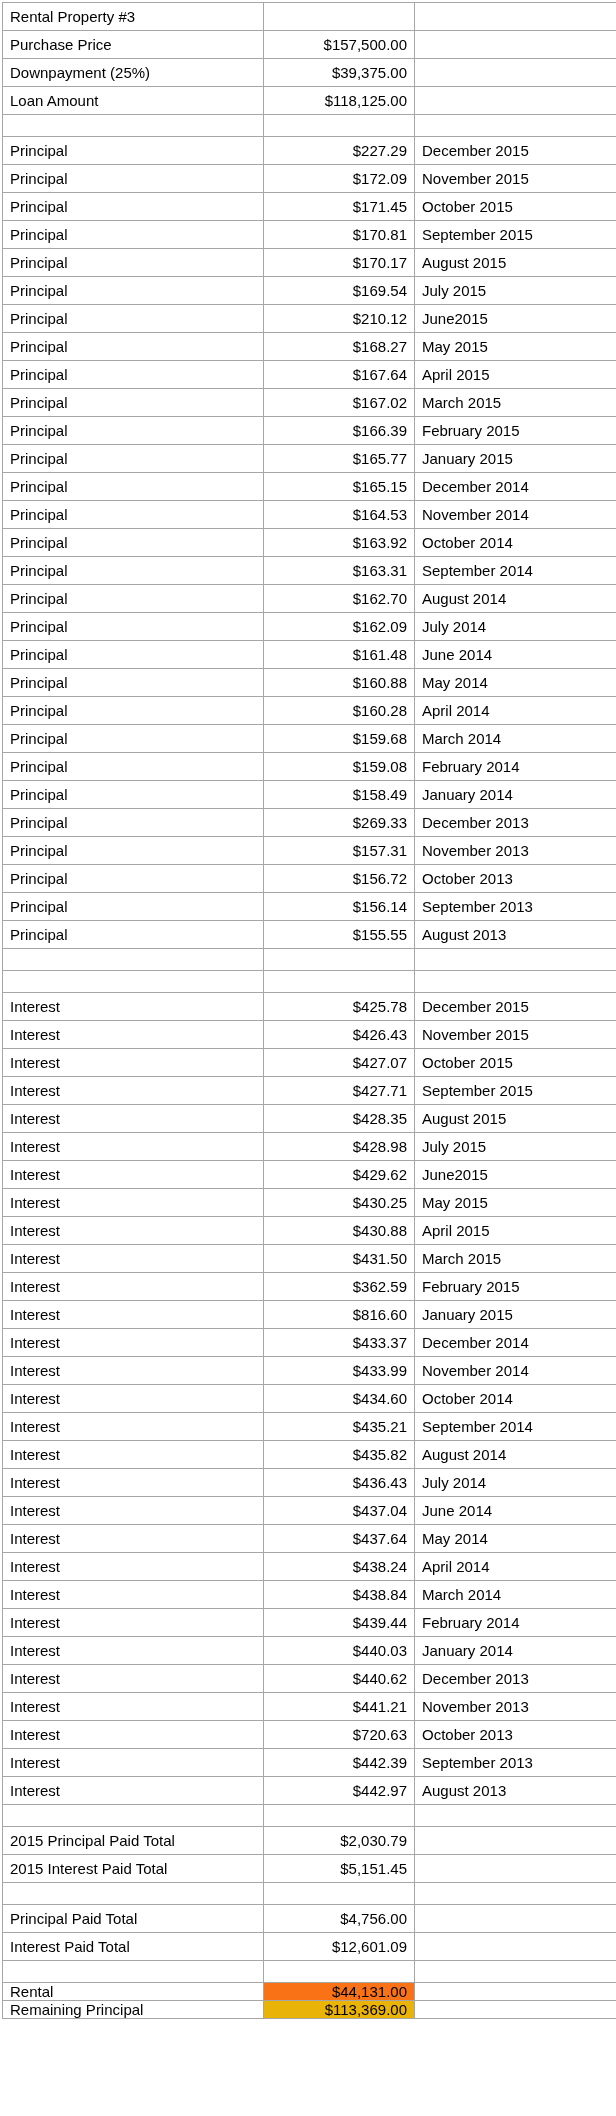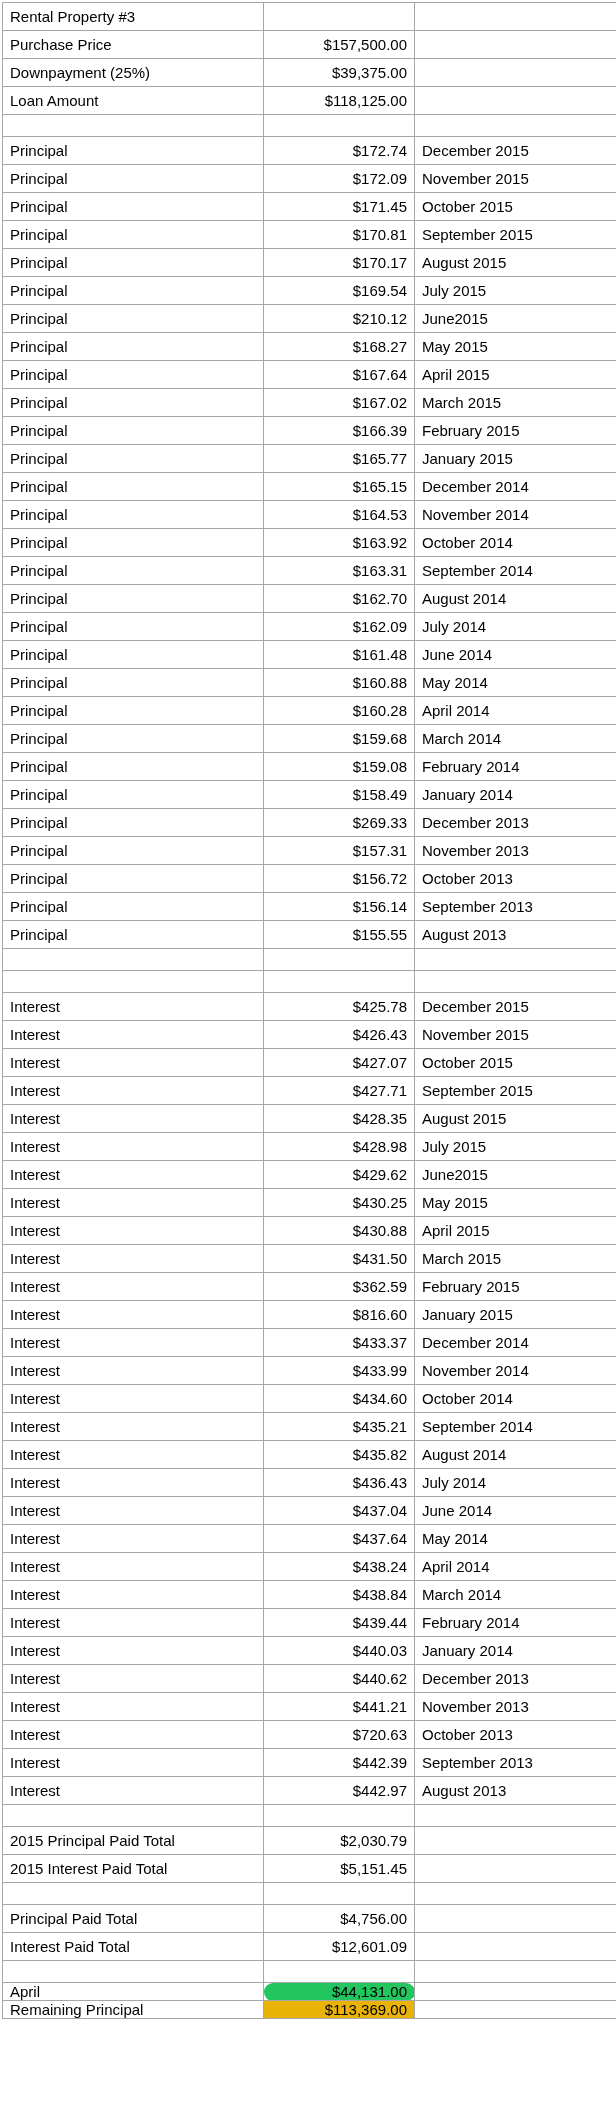--- a/index.html
+++ b/index.html
@@ -60,21 +60,21 @@
           <td class="c1">$118,125.00</td>
           <td class="c2"></td>
         </tr>
         <tr class="blank">
           <td class="c0"></td>
           <td class="c1"></td>
           <td class="c2"></td>
         </tr>
         <tr class="data">
           <td class="c0">Principal</td>
-          <td class="c1">$172.74</td>
+          <td class="c1">$227.29</td>
           <td class="c2">December 2015</td>
         </tr>
         <tr class="data">
           <td class="c0">Principal</td>
           <td class="c1">$172.09</td>
           <td class="c2">November 2015</td>
         </tr>
         <tr class="data">
           <td class="c0">Principal</td>
           <td class="c1">$171.45</td>
@@ -394,22 +394,22 @@
           <td class="c0">Interest Paid Total</td>
           <td class="c1">$12,601.09</td>
           <td class="c2"></td>
         </tr>
         <tr class="blank">
           <td class="c0"></td>
           <td class="c1"></td>
           <td class="c2"></td>
         </tr>
         <tr class="equity">
-          <td class="c0">April</td>
-          <td class="c1" style="background: #22c55e; border-radius: 9px;">$44,131.00</td>
+          <td class="c0">Rental</td>
+          <td class="c1" style="background: #f97316;">$44,131.00</td>
           <td class="c2"></td>
         </tr>
         <tr class="remaining">
           <td class="c0">Remaining Principal</td>
           <td class="c1" style="background: #eab308;">$113,369.00</td>
           <td class="c2"></td>
         </tr>
       </tbody>
   </table>
 </div>

